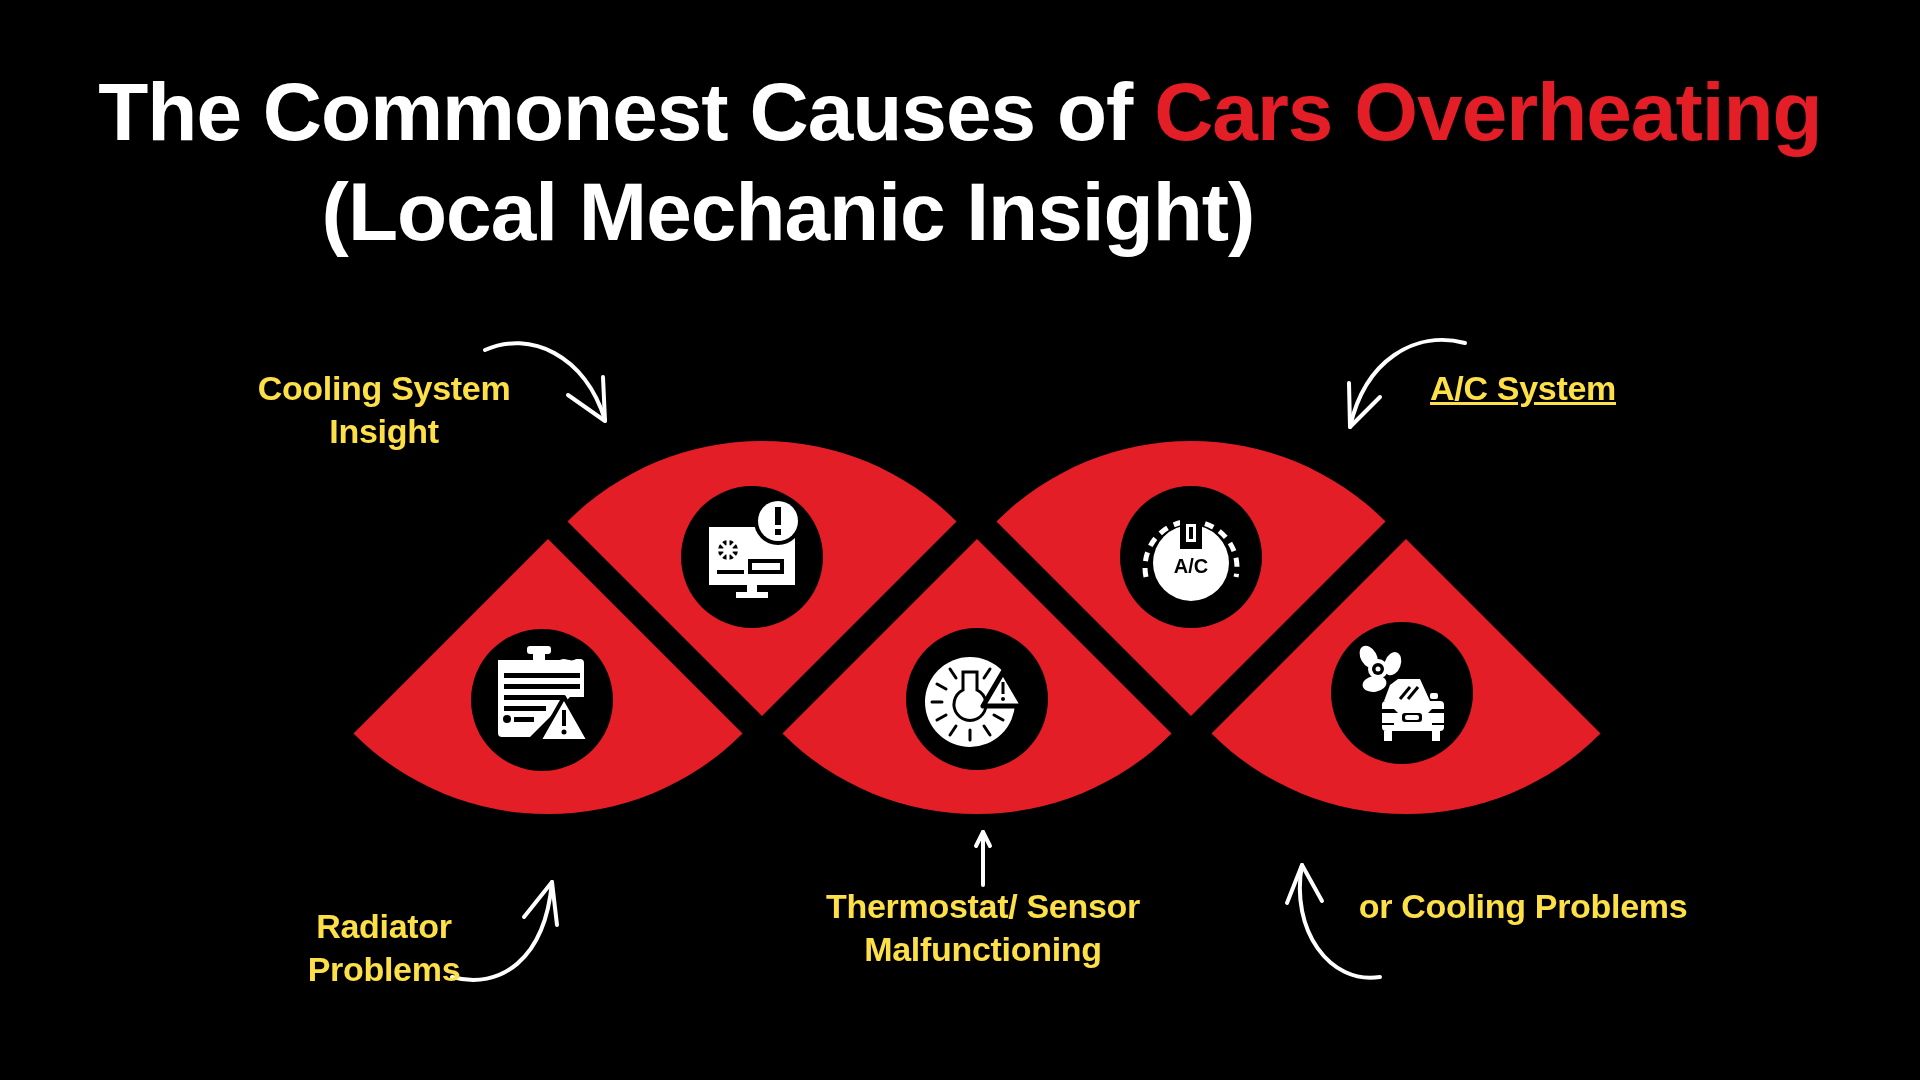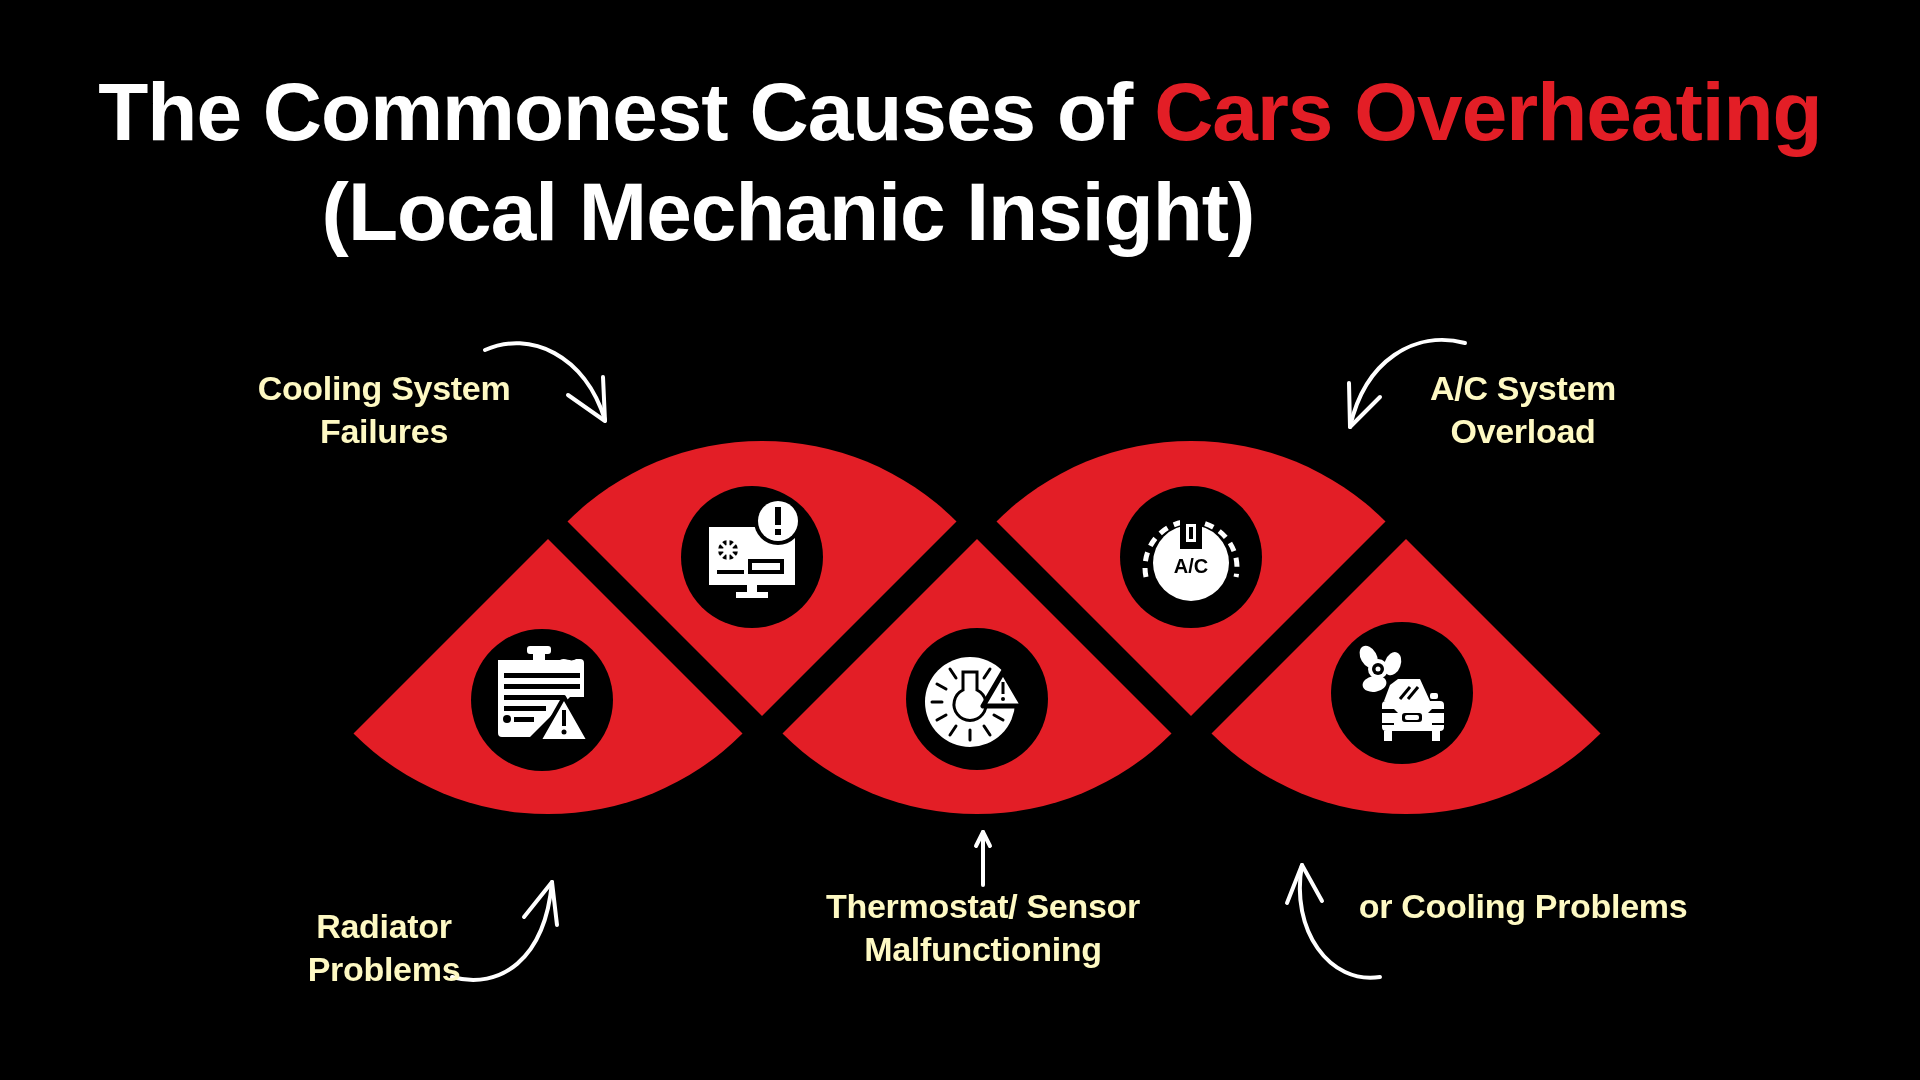--- a/index.html
+++ b/index.html
@@ -2,21 +2,21 @@
 <html><head>
 <meta charset="utf-8">
 <style>
   html, body { margin:0; padding:0; background:#000; }
   body { width:1920px; height:1080px; position:relative; overflow:hidden; font-family:"Liberation Sans", "DejaVu Sans", sans-serif; color:#fff; }
   .title { position:absolute; left:0; width:1920px; text-align:center; font-weight:bold; font-size:82px; letter-spacing:-1px; line-height:100px; margin:0; }
   .title .l1 { position:absolute; top:62px; left:0; width:1920px; }
   .title .l2 { position:absolute; top:162px; left:0; width:1576px; }
   .title .accent { color:#E31E26; }
   svg.stage { position:absolute; left:0; top:0; }
-  .label { position:absolute; width:520px; text-align:center; font-weight:bold; font-size:34px; line-height:43px; color:#fef9c3; letter-spacing:-0.3px; }
+  .label { position:absolute; width:520px; text-align:center; font-weight:bold; font-size:34px; line-height:43px; color:#fde047; letter-spacing:-0.3px; }
 </style>
 </head>
 <body>
 
 <h1 class="title">
   <span class="l1"><span>The Commonest Causes of </span><span class="accent">Cars Overheating</span></span>
   <span class="l2">(Local Mechanic Insight)</span>
 </h1>
 
 <svg class="stage" width="1920" height="1080" viewBox="0 0 1920 1080">
@@ -156,25 +156,24 @@
     </g>
     <g>
       <path d="M1380 977 C1330 985 1290 930 1302 865"></path>
       <path d="M1287 903 L1302 865 L1322 901"></path>
     </g>
   </g>
 </svg>
 
 <div class="label" style="left:124px; top:367px;">
   <div>Cooling System</div>
-  <div>Failures</div>
+  <div>Insight</div>
 </div>
-<div class="label" style="left:1263px; top:367px;">
+<div class="label" style="left:1263px; top:367px;text-decoration:underline;">
   <div>A/C System</div>
-  <div>Overload</div>
 </div>
 <div class="label" style="left:124px; top:905px;">
   <div>Radiator</div>
   <div>Problems</div>
 </div>
 <div class="label" style="left:723px; top:885px;">
   <div>Thermostat/ Sensor</div>
   <div>Malfunctioning</div>
 </div>
 <div class="label" style="left:1263px; top:885px;">

